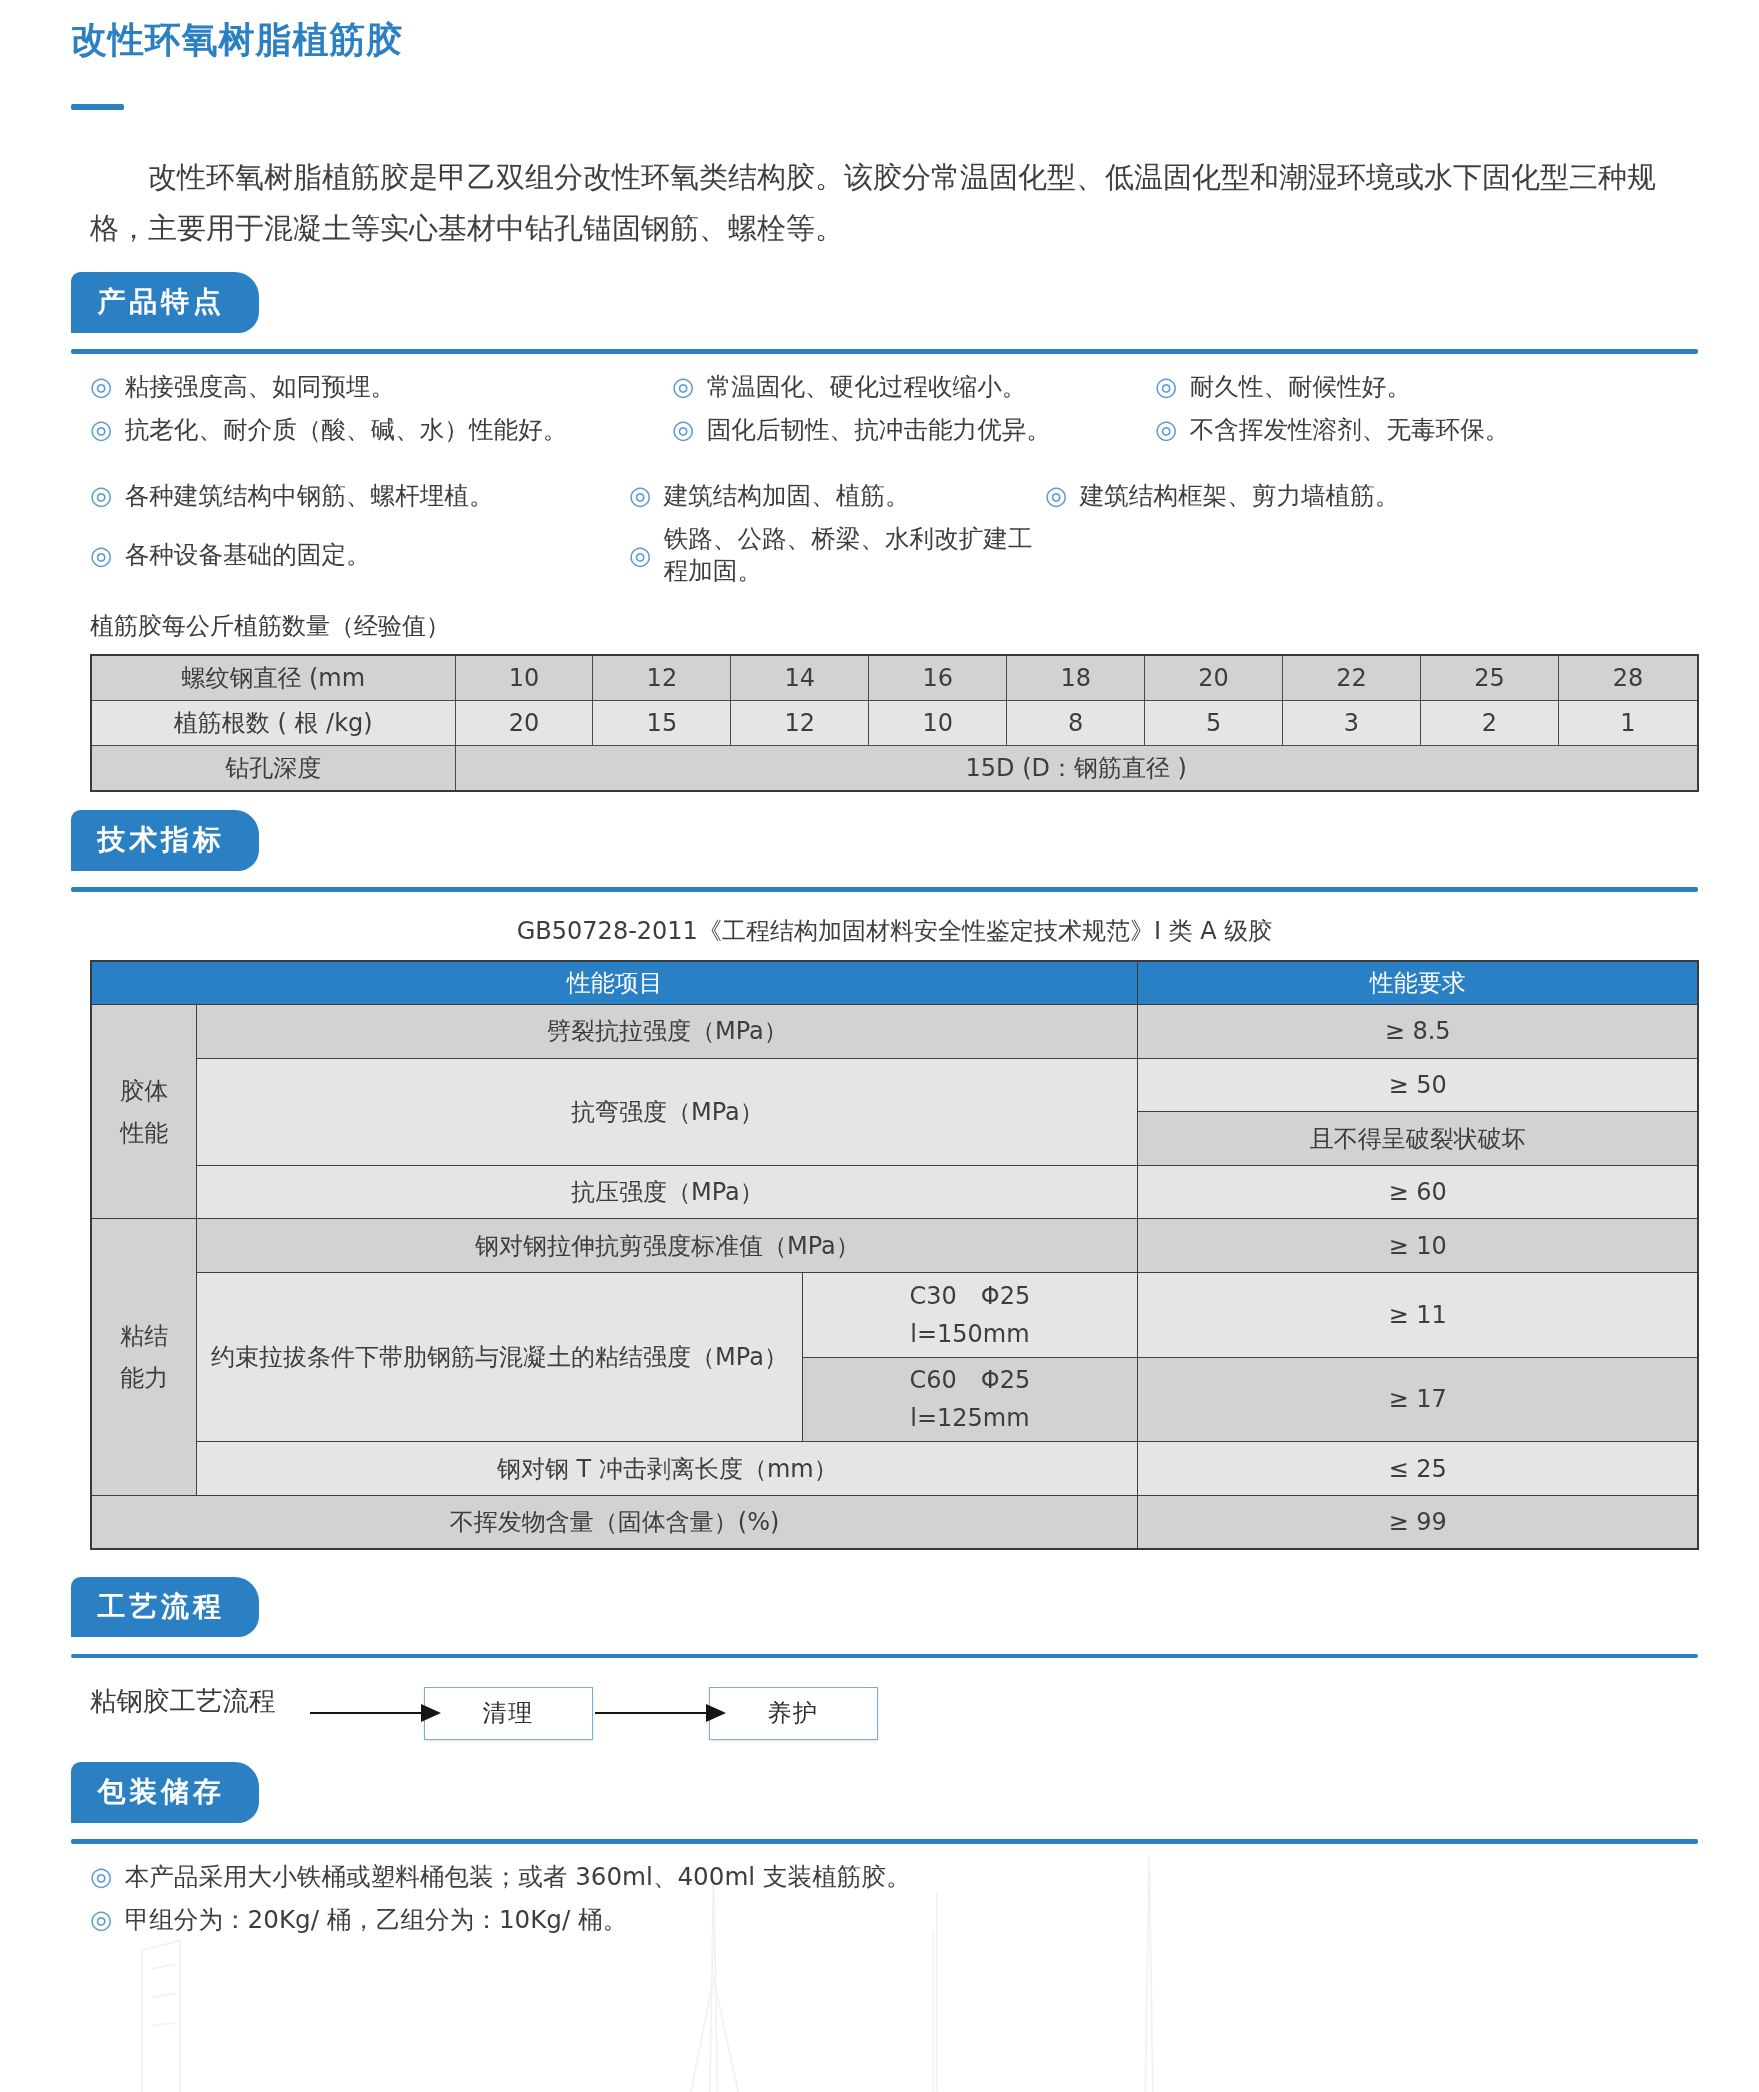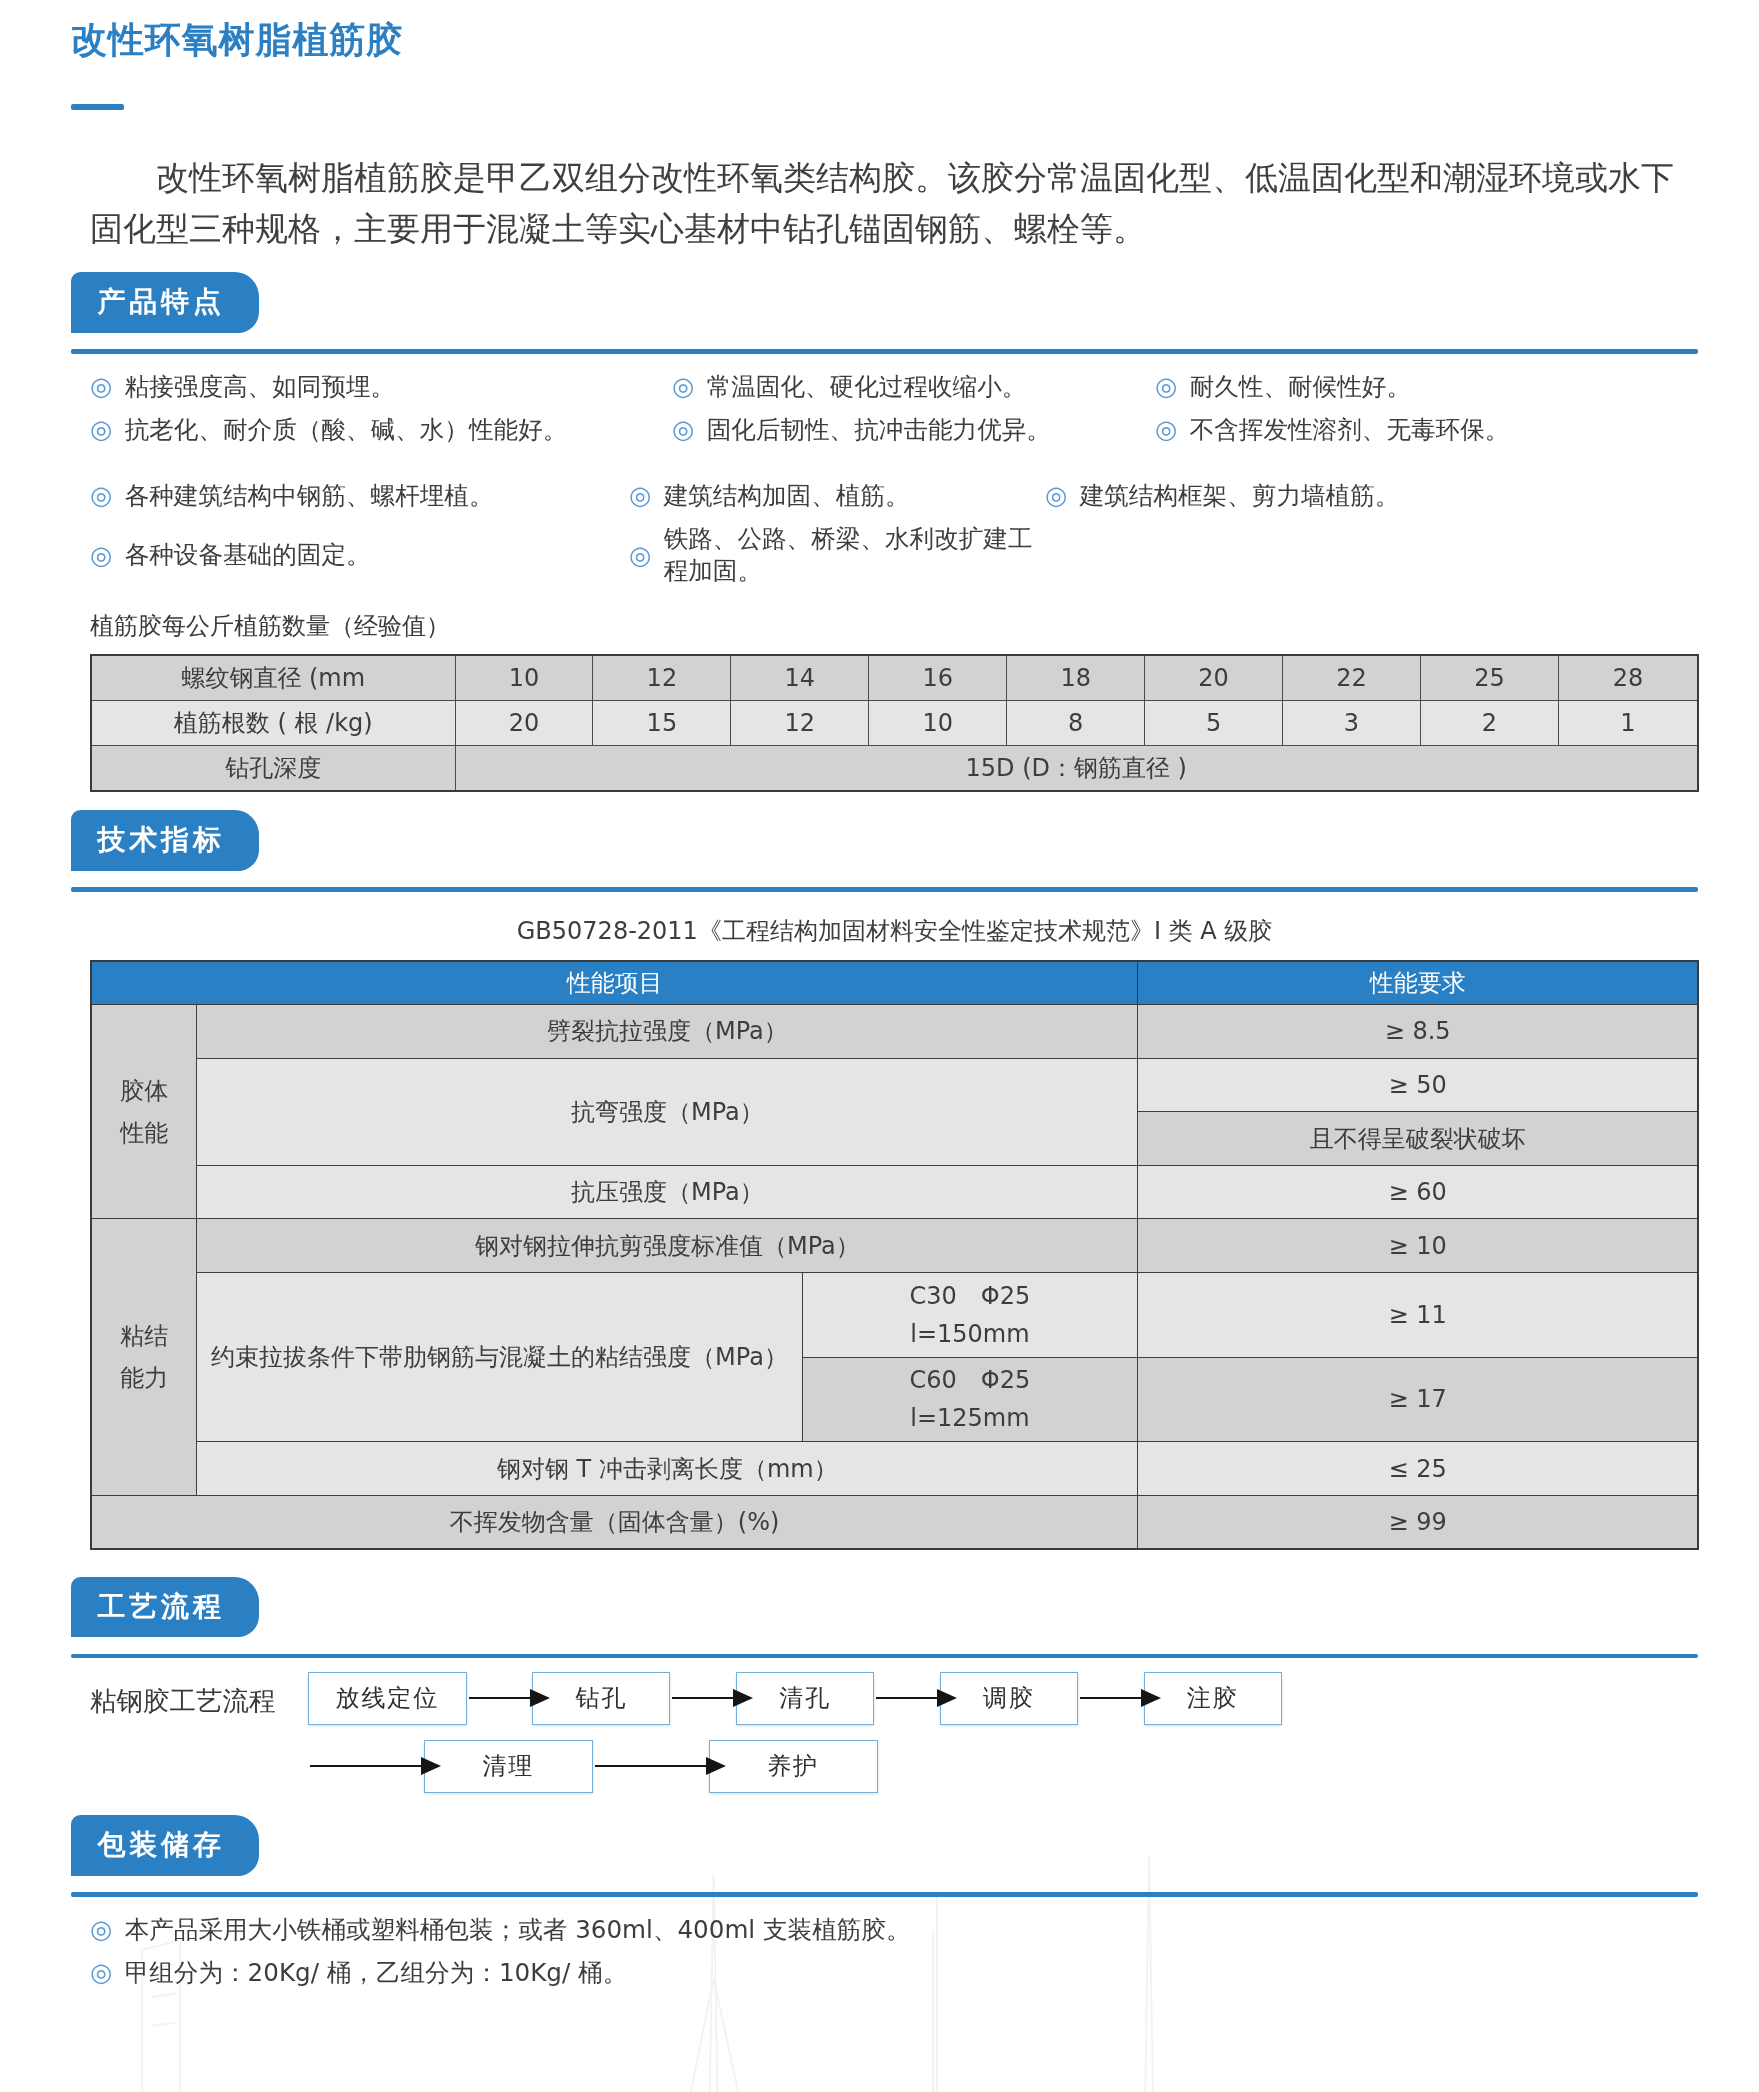--- a/index.html
+++ b/index.html
@@ -10,21 +10,21 @@
     color:#3d3d3d;
     position:relative; overflow:hidden;
   }
   .content { padding:15px 61px 0 71px; position:relative; z-index:2; }
 
   
   .page-title { font-size:36px; font-weight:bold; color:#2B7FC3; line-height:49px; margin:0; letter-spacing:0.9px; }
   .title-dash { width:53px; height:5.7px; background:#2B7FC3; border-radius:1.9px; margin-top:40px; }
 
   
-  .intro { font-size:33px; line-height:51px; margin:42px 0 0 19px; text-indent:2em; color:#3f3f3f; }
+  .intro { font-size:29px; line-height:51px; margin:42px 0 0 19px; text-indent:2em; color:#3f3f3f; }
 
   
   .section { margin-top:34px; }
   .sec-head { position:relative; height:66px; }
   .sec-rule { position:absolute; left:0; right:0; bottom:0; height:4.7px; background:#2B7FC3; border-radius:1.9px; }
   .sec-tag {
     position:absolute; left:0; bottom:21px;
     background:#2B7FC3; color:#ffffff;
     font-size:28px; font-weight:bold; letter-spacing:3.8px;
     padding:11.4px 34px 11.4px 26.5px;
@@ -270,31 +270,20 @@
   </div>
 
   <div class="section" style="margin-top:42px;">
     <div class="sec-head">
       <div class="sec-rule"></div>
       <div class="sec-tag">工艺流程</div>
     </div>
     <div class="flow-wrap">
       <div class="flow-label">粘钢胶工艺流程</div>
       <div>
-        <div class="flow-row">
-          <div class="flow-box">放线定位</div>
-          <div class="arr"></div>
-          <div class="flow-box">钻孔</div>
-          <div class="arr"></div>
-          <div class="flow-box">清孔</div>
-          <div class="arr"></div>
-          <div class="flow-box">调胶</div>
-          <div class="arr"></div>
-          <div class="flow-box">注胶</div>
-        </div>
         <div class="flow-row flow-row2">
           <div class="arr long"></div>
           <div class="flow-box" style="min-width:114px;">清理</div>
           <div class="arr long"></div>
           <div class="flow-box" style="min-width:114px;">养护</div>
         </div>
       </div>
     </div>
   </div>
 

